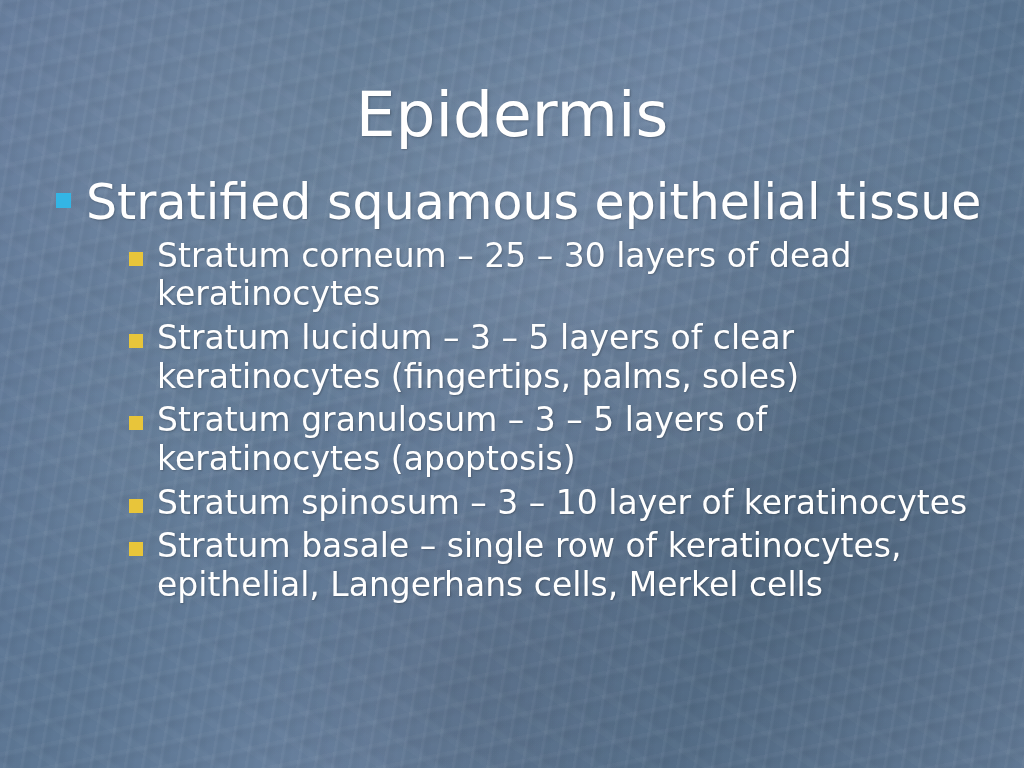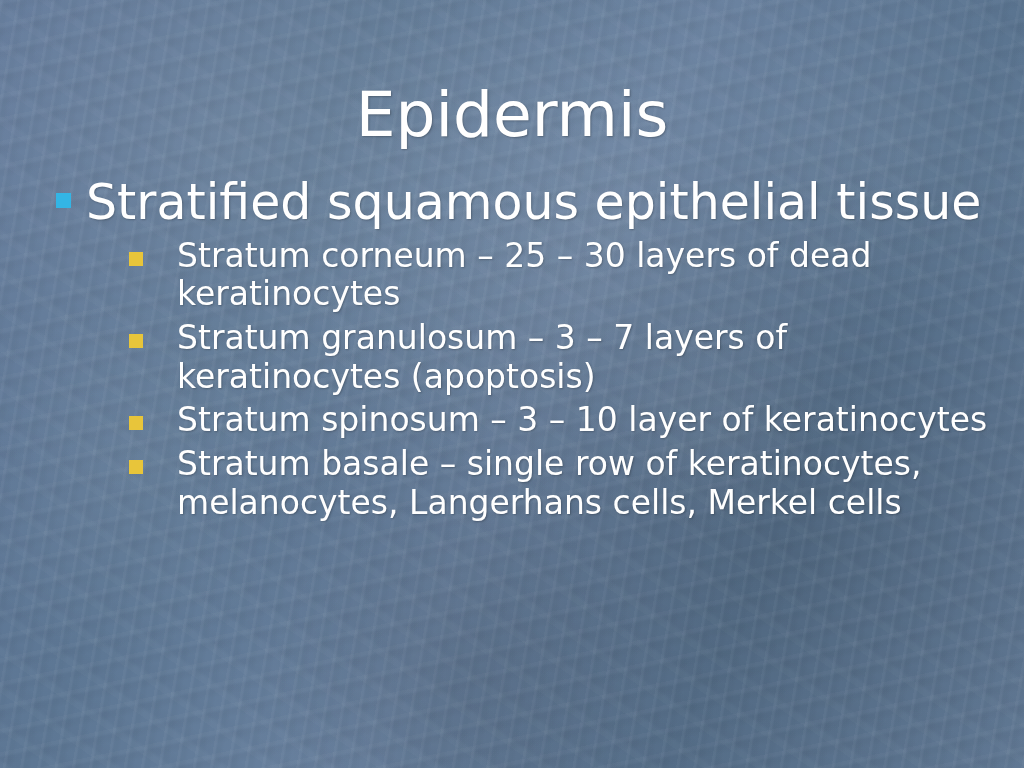--- a/index.html
+++ b/index.html
@@ -91,21 +91,20 @@
     text-shadow: 1px 1px 2px rgba(0,0,0,0.22);
   }
   .sublist {
     margin-left: 73px;
     margin-top: 4px;
   }
   .lvl2 {
     display: flex;
     align-items: flex-start;
     margin-bottom: 5px;
-    gap: 20px;
   }
   .lvl2 .bullet {
     width: 14px;
     height: 14px;
     background: #e8c53a;
     margin-top: 15px;
     margin-right: 14px;
     flex: 0 0 auto;
   }
   .lvl2 .text {
@@ -131,32 +130,36 @@
         <span class="text">Stratified squamous epithelial tissue</span>
       </div>
 
       <div class="sublist">
 
         <div class="lvl2">
           <span class="bullet"></span>
           <span class="text">Stratum corneum – 25 – 30 layers of dead keratinocytes</span>
         </div>
 
+        <div class="lvl2">
+          <span class="bullet"></span>
+          <span class="text">Stratum lucidum – 3 – 5 layers of clear keratinocytes (fingertips, palms, soles)</span>
+        </div>
 
         <div class="lvl2">
           <span class="bullet"></span>
-          <span class="text">Stratum granulosum – 3 – 7 layers of keratinocytes (apoptosis)</span>
+          <span class="text">Stratum granulosum – 3 – 5 layers of keratinocytes (apoptosis)</span>
         </div>
 
         <div class="lvl2">
           <span class="bullet"></span>
           <span class="text">Stratum spinosum – 3 – 10 layer of keratinocytes</span>
         </div>
 
         <div class="lvl2">
           <span class="bullet"></span>
-          <span class="text">Stratum basale – single row of keratinocytes, melanocytes, Langerhans cells, Merkel cells</span>
+          <span class="text">Stratum basale – single row of keratinocytes, epithelial, Langerhans cells, Merkel cells</span>
         </div>
 
       </div>
     </div>
   </div>
 </div>
 
 </body></html>

